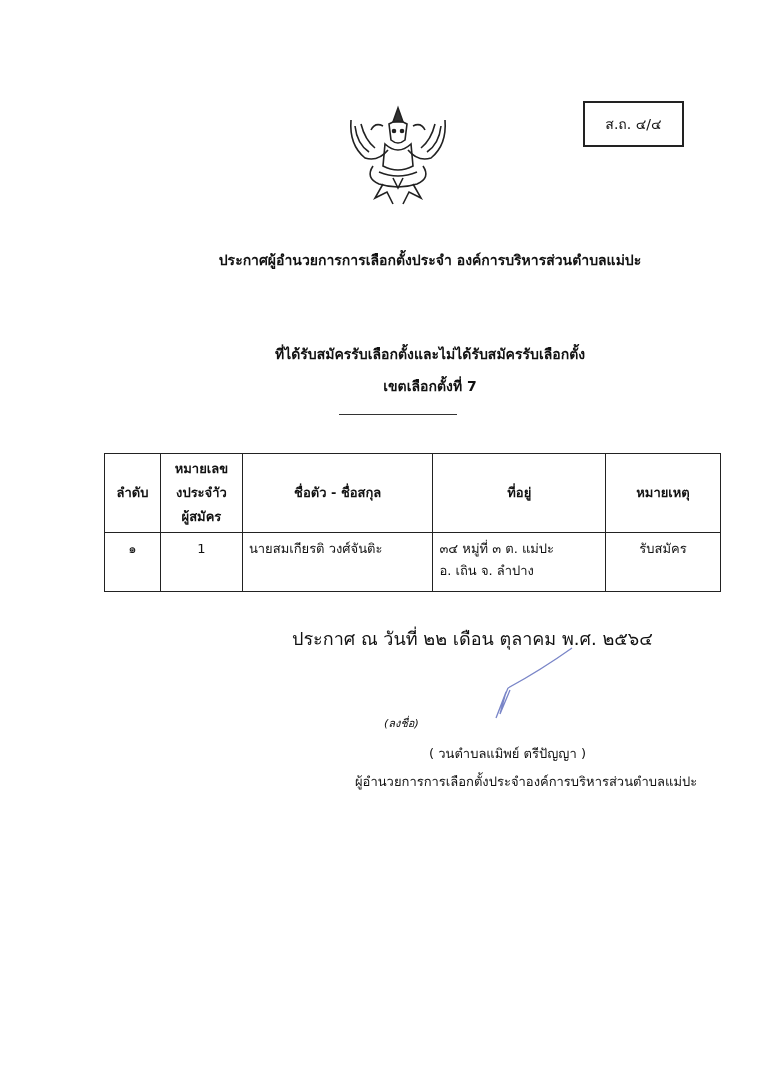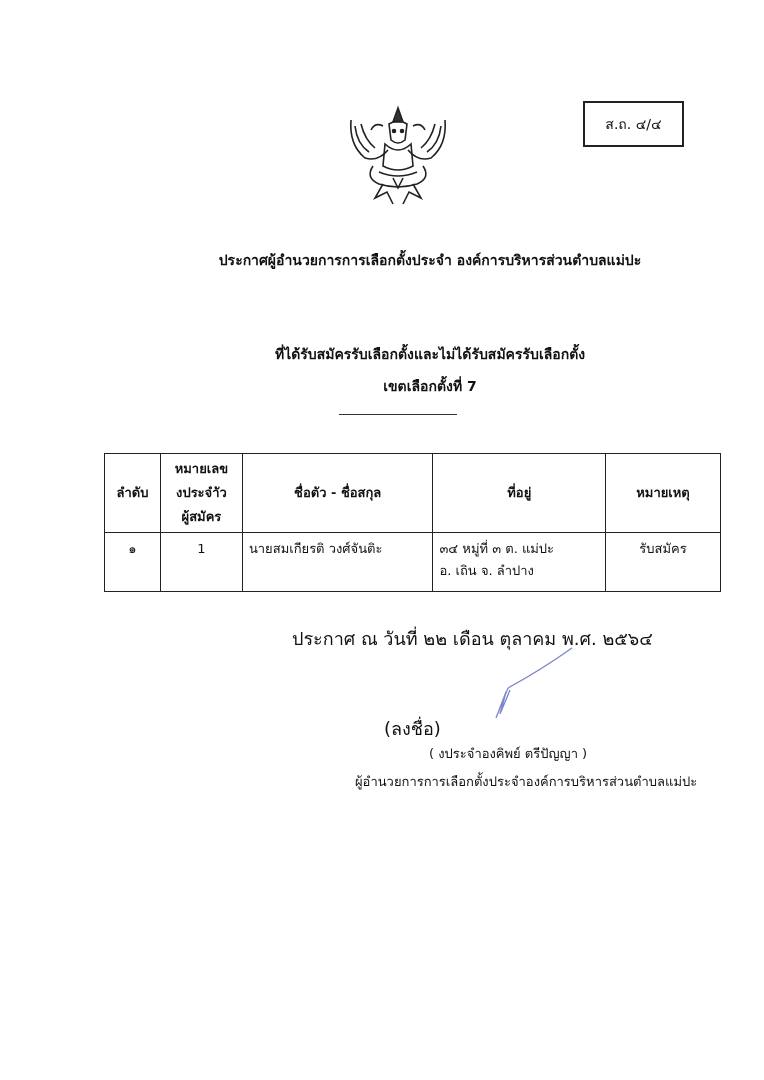--- a/index.html
+++ b/index.html
@@ -18,21 +18,21 @@
 
   table.candidates { position: absolute; left: 88px; top: 453px; width: 617px;
                      border-collapse: collapse; font-size: 13px; }
   table.candidates th, table.candidates td { border: 1.5px solid #222; margin-left: 36px; }
   table.candidates th { font-weight: bold; height: 78px; text-align: center; vertical-align: middle; line-height: 24px; padding: 0 4px; }
   table.candidates td { height: 48px; vertical-align: top; padding: 5px 6px; line-height: 22px; }
   .c-center { text-align: center; }
 
   .announce-date { position: absolute; left: 228px; top: 624px; font-size: 18px; white-space: nowrap; margin-left: 48px; }
   .signature { position: absolute; left: 470px; top: 640px; width: 100px; height: 85px; }
-  .sign-label { position: absolute; left: 368px; top: 714px; font-size: 18px; }
+  .sign-label { position: absolute; left: 368px; top: 714px; font-size: 11px; font-style: italic; }
   .signer-name { position: absolute; left: 413px; top: 743px; font-size: 13px; white-space: nowrap; }
   .signer-title { position: absolute; left: 311px; top: 771px; font-size: 13px; white-space: nowrap; margin-left: 28px; }
 </style>
 </head>
 <body>
 
 <div class="page">
 
   <svg class="emblem" viewBox="0 0 110 110">
     <g fill="none" stroke="#222" stroke-width="1.6">
@@ -104,15 +104,15 @@
   <div class="announce-date">ประกาศ  ณ  วันที่  ๒๒   เดือน  ตุลาคม   พ.ศ.  ๒๕๖๔</div>
 
   <svg class="signature" viewBox="0 0 100 85">
     <g fill="none" stroke="#7a86c8" stroke-width="1.3">
       <path d="M86 8 Q55 30 22 48"></path>
       <path d="M22 48 L10 78 L20 52 L14 74 L24 50"></path>
     </g>
   </svg>
 
   <div class="sign-label">(ลงชื่อ)</div>
-  <div class="signer-name">( งประจำองคิพย์   ตรีปัญญา )</div>
+  <div class="signer-name">( วนตำบลแมิพย์   ตรีปัญญา )</div>
   <div class="signer-title">ผู้อำนวยการการเลือกตั้งประจำองค์การบริหารส่วนตำบลแม่ปะ</div>
 </div>
 
 </body></html>

